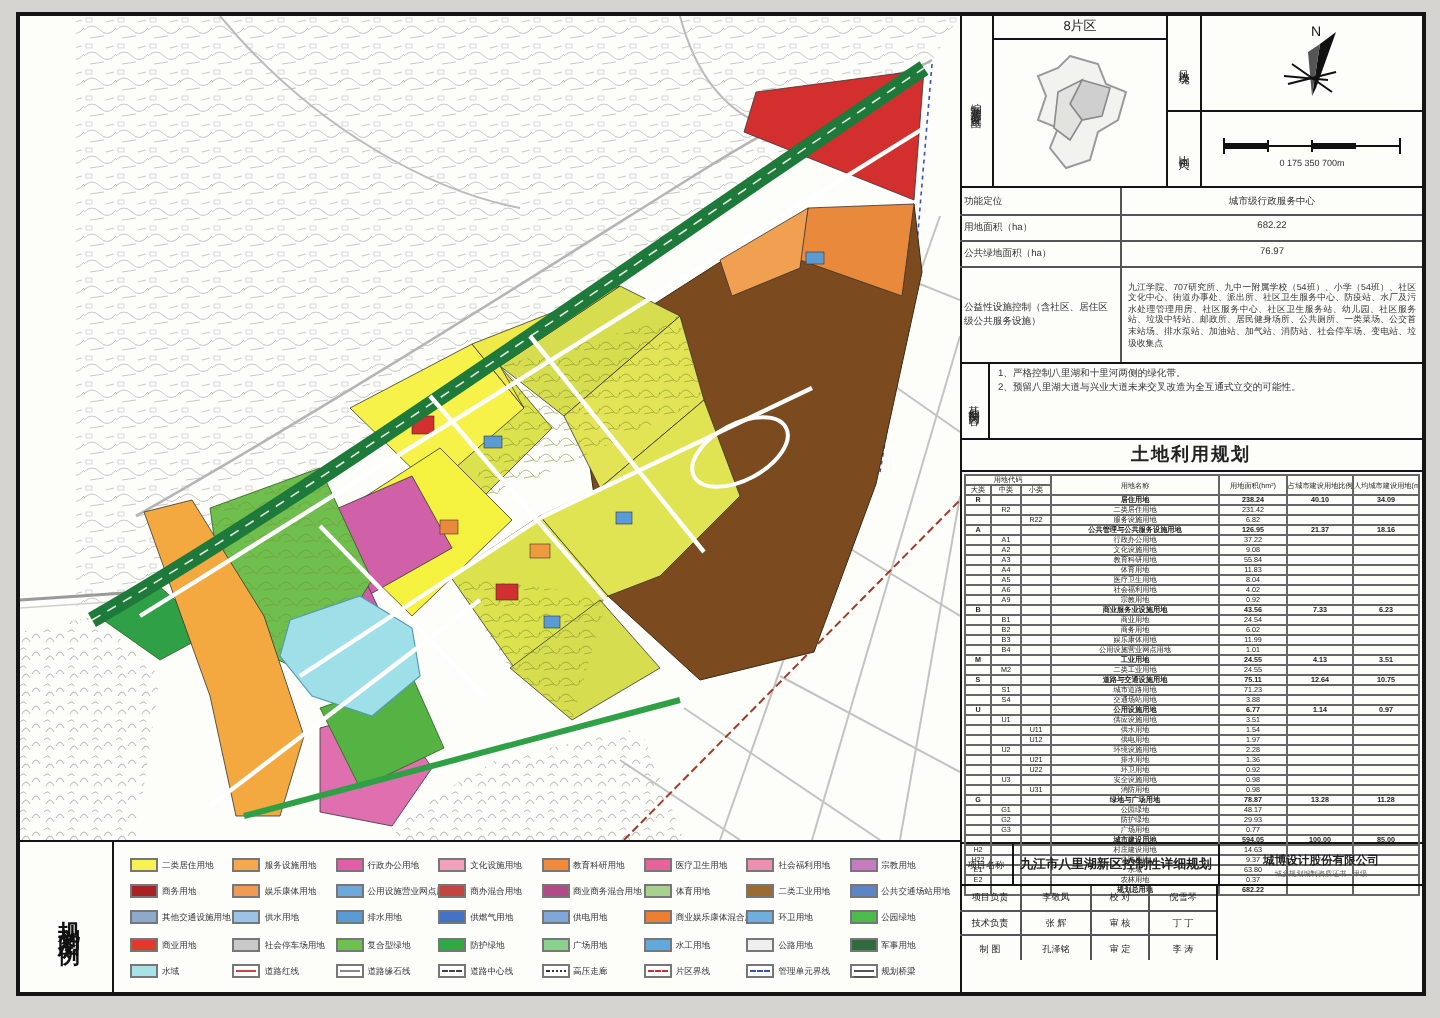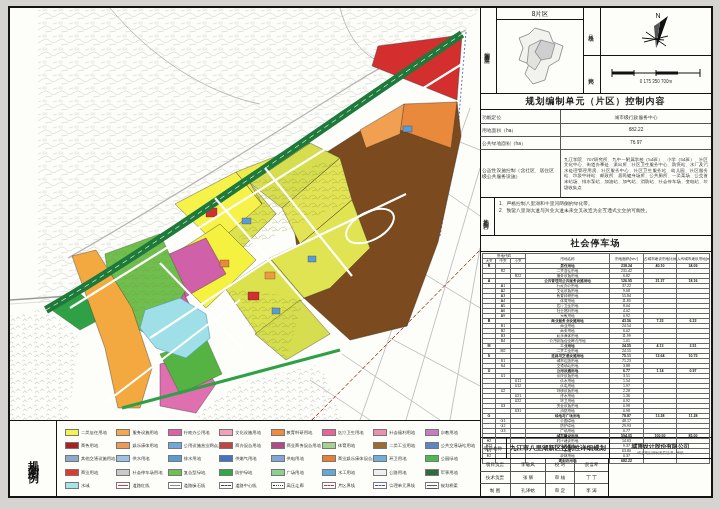--- a/index.html
+++ b/index.html
@@ -421,21 +421,20 @@
                 </g>
                 <rect x="4" y="8.5" width="22" height="3" fill="#111"></rect>
                 <rect x="48" y="8.5" width="22" height="3" fill="#111"></rect>
                 <text x="48" y="20" font-size="4.5" text-anchor="middle" fill="#333" font-family="Liberation Sans, sans-serif"><tspan id="scale-text-tspan">0   175   350       700m</tspan></text>
               </svg>
             </div>
           </div>
         </div>
       </div>
 
-      <div class="rp-sec sec-title">规划编制单元（片区）控制内容</div>
 
       <div class="rp-sec ctl-table">
         <div class="ctl-row" style="flex:1.1;">
           <div class="ctl-label">功能定位</div>
           <div class="ctl-value">城市级行政服务中心</div>
         </div>
         <div class="ctl-row" style="flex:1;">
           <div class="ctl-label">用地面积（ha）</div>
           <div class="ctl-value">682.22</div>
         </div>
@@ -452,21 +451,21 @@
       <div class="rp-sec notes">
         <div class="vlab" style="width:14px;">
           <span>其他控制内容</span>
         </div>
         <div class="notes-body">
           <div>1、严格控制八里湖和十里河两侧的绿化带。</div>
           <div>2、预留八里湖大道与兴业大道未来交叉改造为全互通式立交的可能性。</div>
         </div>
       </div>
 
-      <div class="rp-sec sec-title">社会停车场</div>
+      <div class="rp-sec sec-title">土地利用规划</div>
 
       <div class="rp-sec lu-wrap">
         <table class="lu">
           <colgroup>
             <col style="width:13px">
               <col style="width:15px">
               <col style="width:15px">
             <col style="width:84px">
               <col style="width:34px">
               <col style="width:33px">

